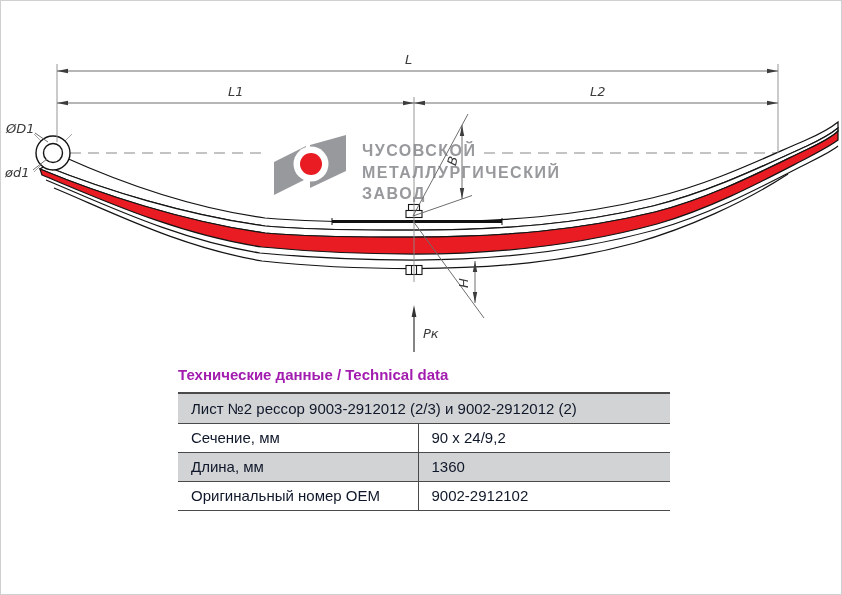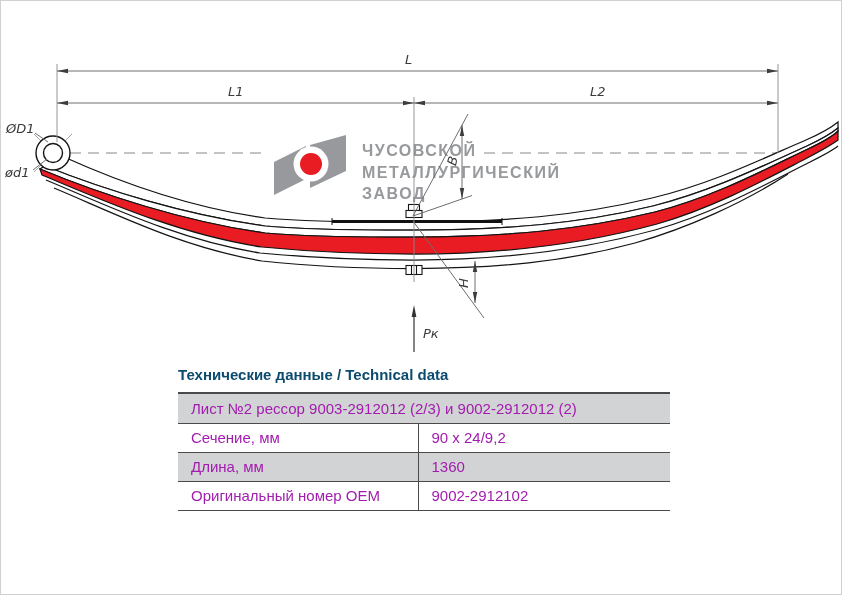--- a/index.html
+++ b/index.html
@@ -14,21 +14,21 @@
   .leaf{stroke:#141414;stroke-width:1.25;}
   .dimtext{font-family:"DejaVu Sans","Liberation Sans",sans-serif;font-style:italic;
            fill:#3a3a3a;font-size:13px;}
   .logotext{font-family:"Liberation Sans","DejaVu Sans",sans-serif;font-weight:bold;
             font-size:16px;letter-spacing:1.5px;}
   
   #techblock{position:absolute;left:178px;top:366px;width:492px;}
   #tech-title{margin:0 0 9px 0;font-size:15px;font-weight:bold;}
   table.tech{width:492px;border-collapse:collapse;table-layout:fixed;
              border-top:2px solid #4a4a4a;border-bottom:1px solid #4a4a4a;
-             font-size:15px;color:#a21caf;}
+             font-size:15px;color:#0f172a;}
   table.tech tr{height:29px;}
   table.tech tr.hdr{height:30px;}
   table.tech td{padding:0 0 0 13px;border-top:1px solid #4a4a4a;vertical-align:middle;}
   table.tech tr.hdr td{border-top:none;}
   table.tech td.val{border-left:1px solid #4a4a4a;margin-left:20px;}
   col.c1{width:240px;} col.c2{width:252px;}
 </style>
 </head>
 <body>
 
@@ -134,21 +134,21 @@
     </g>
 
     <g>
       <line x1="414" y1="310" x2="414" y2="352" stroke="#333" stroke-width="1.2"></line>
       <polygon points="414,305 411.6,317 416.4,317" fill="#333"></polygon>
       <text class="dimtext" x="423" y="338" font-size="16">Pк</text>
     </g>
   </svg>
 
   <div id="techblock">
-    <h3 id="tech-title" style="color:#0c4a6e;">Технические данные / Technical data</h3>
+    <h3 id="tech-title" style="color:#a21caf;">Технические данные / Technical data</h3>
     <table class="tech">
       <colgroup>
           <col class="c1">
           <col class="c2">
         </colgroup>
       <tbody>
           <tr class="hdr" style="background:#d2d3d4;">
         <td colspan="2">Лист №2 рессор 9003-2912012 (2/3) и 9002-2912012 (2)</td>
       </tr>
       <tr style="background:#ffffff;">

